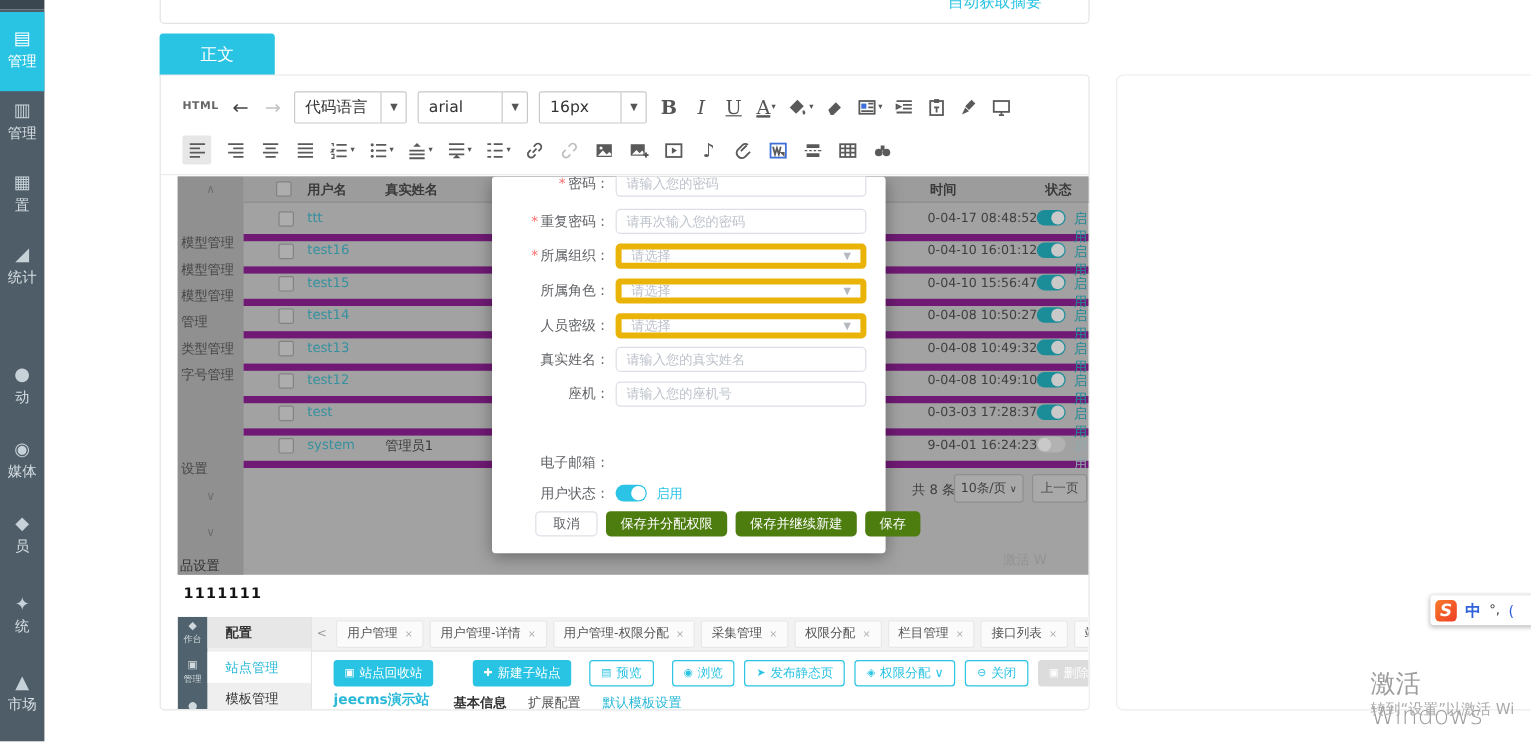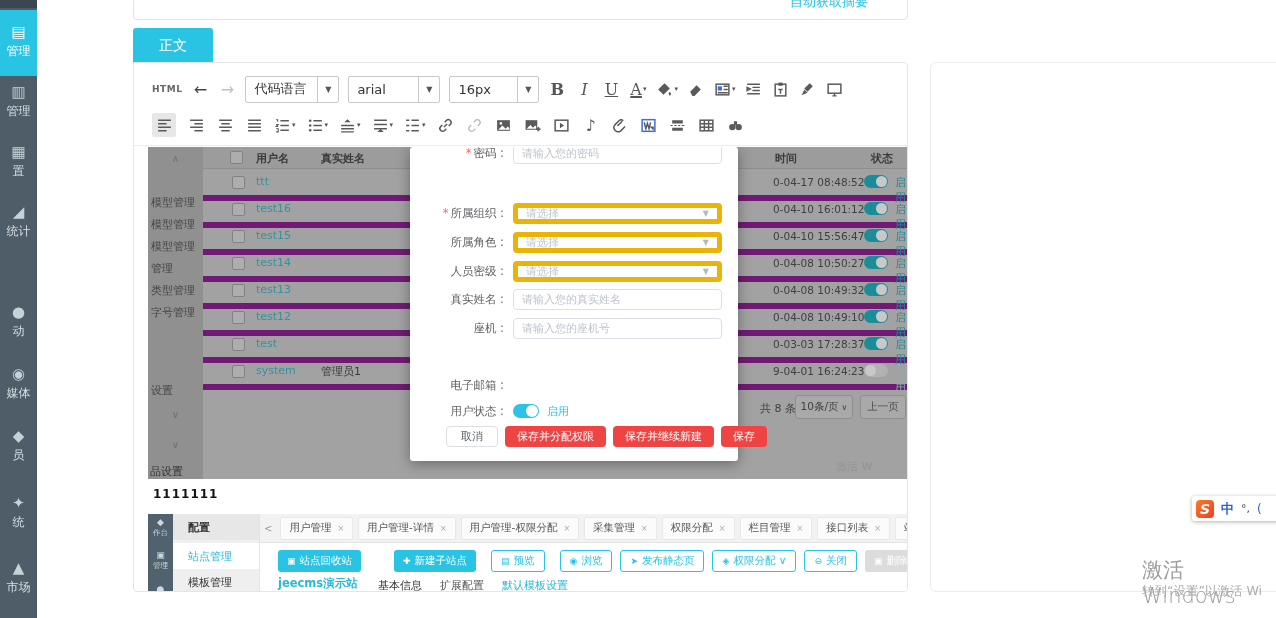--- a/index.html
+++ b/index.html
@@ -14,21 +14,21 @@
   .sb-item .ic{display:block;font-size:15px;line-height:20px;color:#c7d2d8}
   .sb-item .lb{display:block;font-size:12px;line-height:15px;margin-top:2px;white-space:nowrap;overflow:hidden}
   .sb-item.active{background:#29c3e3;color:#fff}
   .sb-item.active .ic{color:#fff}
 
   
   #top-field{left:133px;top:-24px;width:773px;height:42px;border:1px solid #e3e3e3;border-radius:4px;background:#fff}
   #auto-link{left:790px;top:-7px;font-size:13px;color:#29c3e3;cursor:pointer}
 
   
-  #body-tab{left:133px;top:28px;width:80px;height:35px;background:#29c3e3;color:#fff;
+  #body-tab{left:133px;top:28px;width:96px;height:35px;background:#29c3e3;color:#fff;
             font-size:14px;display:flex;align-items:center;justify-content:center;border-radius:3px 3px 0 0}
 
   
   #editor-card{left:133px;top:62px;width:773px;height:528px;background:#fff;border:1px solid #e5e5e5;
                border-radius:0 4px 4px 4px;overflow:hidden}
   #toolbar{position:absolute;left:0;top:0;width:100%;height:83px;border-bottom:1px solid #ececec;box-sizing:border-box}
   .trow{position:absolute;left:18px;display:flex;align-items:center;gap:9px}
   #trow1{top:12px;height:28px}
   #trow2{top:48px;height:28px;gap:11px}
   .tbtn{display:flex;align-items:center;justify-content:center;min-width:18px;height:24px;cursor:pointer;color:#555}
@@ -90,21 +90,21 @@
          box-sizing:border-box;color:#bdc2cb;display:flex;align-items:center;cursor:pointer;background:#fff}
   .m-sel .sp{flex:1}
   .m-sel .sc{font-size:8px;color:#b4b8bf}
   .m-tgl{width:26px;height:14px;border-radius:8px;background:#2bc3e6;position:relative;cursor:pointer}
   .m-tgl::after{content:'';position:absolute;right:1px;top:1px;width:12px;height:12px;border-radius:50%;background:#fff}
   .m-on{font-size:11px;color:#2bc3e6;margin-left:8px}
   .m-btns{position:absolute;left:36px;top:279px;display:flex;gap:7px}
   .m-btn{height:21px;border-radius:4px;font-size:11px;display:flex;align-items:center;justify-content:center;
          padding:0 12px;cursor:pointer;box-sizing:border-box;white-space:nowrap}
   .m-btn.plain{border:1px solid #dcdfe6;color:#606266;background:#fff;padding:0 14px}
-  .m-btn.cyan{background:#ef4444;color:#fff}
+  .m-btn.cyan{background:#4d7c0f;color:#fff}
 
   
   #note{position:absolute;left:19px;top:424px;font-size:12px;font-weight:bold;color:#131313;letter-spacing:1px}
   #shot2{position:absolute;left:14px;top:451px;width:766px;height:77px;background:#fff;overflow:hidden;cursor:pointer}
   #s2-mini{position:absolute;left:0;top:0;width:25px;height:77px;background:#50626e}
   .s2m{position:absolute;left:0;width:25px;text-align:center;color:#cfd8dc}
   .s2m .mi{font-size:9px;display:block;line-height:11px}
   .s2m .ml{font-size:7.5px;display:block;line-height:9px;white-space:nowrap}
   #s2-menu{position:absolute;left:25px;top:0;width:86px;height:77px;background:#efefef;border-right:1px solid #e4e4e4}
   .s2-mc{position:absolute;left:0;width:86px;height:26px;font-size:11px;color:#333;display:flex;align-items:center;padding-left:15px;box-sizing:border-box;cursor:pointer}
@@ -119,21 +119,21 @@
   .s2-tab .x{color:#aaa;font-size:8px;cursor:pointer}
   #s2-btns{position:absolute;left:0;top:35px;display:flex;align-items:center;height:23px}
   .s2-btn{height:22px;border-radius:3px;font-size:10.5px;display:flex;align-items:center;gap:4px;padding:0 9px;
           box-sizing:border-box;cursor:pointer;white-space:nowrap}
   .s2-btn .bi{font-size:9px}
   .s2-btn.solid{background:#29c3e3;color:#fff}
   .s2-btn.outline{border:1px solid #29c3e3;color:#29c3e3;background:#fff}
   .s2-btn.dis{background:#dcdcdc;color:#fdfdfd}
   #s2-site{position:absolute;left:18px;top:62px;font-size:11.5px;font-weight:bold;color:#29b8d8;cursor:pointer}
   #s2-subtabs{position:absolute;left:118px;top:64px;display:flex;gap:18px;font-size:11px}
-  .s2-st{color:#333;font-weight:normal;cursor:pointer}
+  .s2-st{color:#333;font-weight:bold;cursor:pointer}
   .s2-st.n{font-weight:normal;color:#555}
   .s2-st.c{font-weight:normal;color:#29b8d8}
 
   
   #right-panel{left:930px;top:62px;width:370px;height:528px;background:#fff;border:1px solid #ececec;border-radius:6px}
 
   
   #ime{left:1192px;top:496px;width:96px;height:25px;background:#fff;border-radius:3px;
        box-shadow:0 1px 4px rgba(0,0,0,.3);display:flex;align-items:center;gap:7px;padding-left:4px;box-sizing:border-box}
   #ime .slogo{width:18px;height:18px;background:#f25022;background:linear-gradient(135deg,#f77b2d,#ef3e23);border-radius:4px;
@@ -490,20 +490,24 @@
 
     </div>
 
     <span id="s1-bl">品设置</span>
     <span id="s1-wm">激活 W</span>
 
     <div id="modal">
       <div class="m-row" style="top:-5px">
         <span class="m-lab"><span class="m-star">*</span><span>密码 :</span></span>
         <input class="m-inp" placeholder="请输入您的密码" style="">
+      </div>
+      <div class="m-row" style="top:26px">
+        <span class="m-lab"><span class="m-star">*</span><span>重复密码 :</span></span>
+        <input class="m-inp" placeholder="请再次输入您的密码" style="">
       </div>
       <div class="m-row" style="top:55px">
         <span class="m-lab"><span class="m-star">*</span><span>所属组织 :</span></span>
         <span class="m-sel">
             <span class="sp">请选择</span>
             <span class="sc">▼</span>
           </span>
       </div>
       <div class="m-row" style="top:84px">
         <span class="m-lab"><span class="m-star"></span><span>所属角色 :</span></span>

